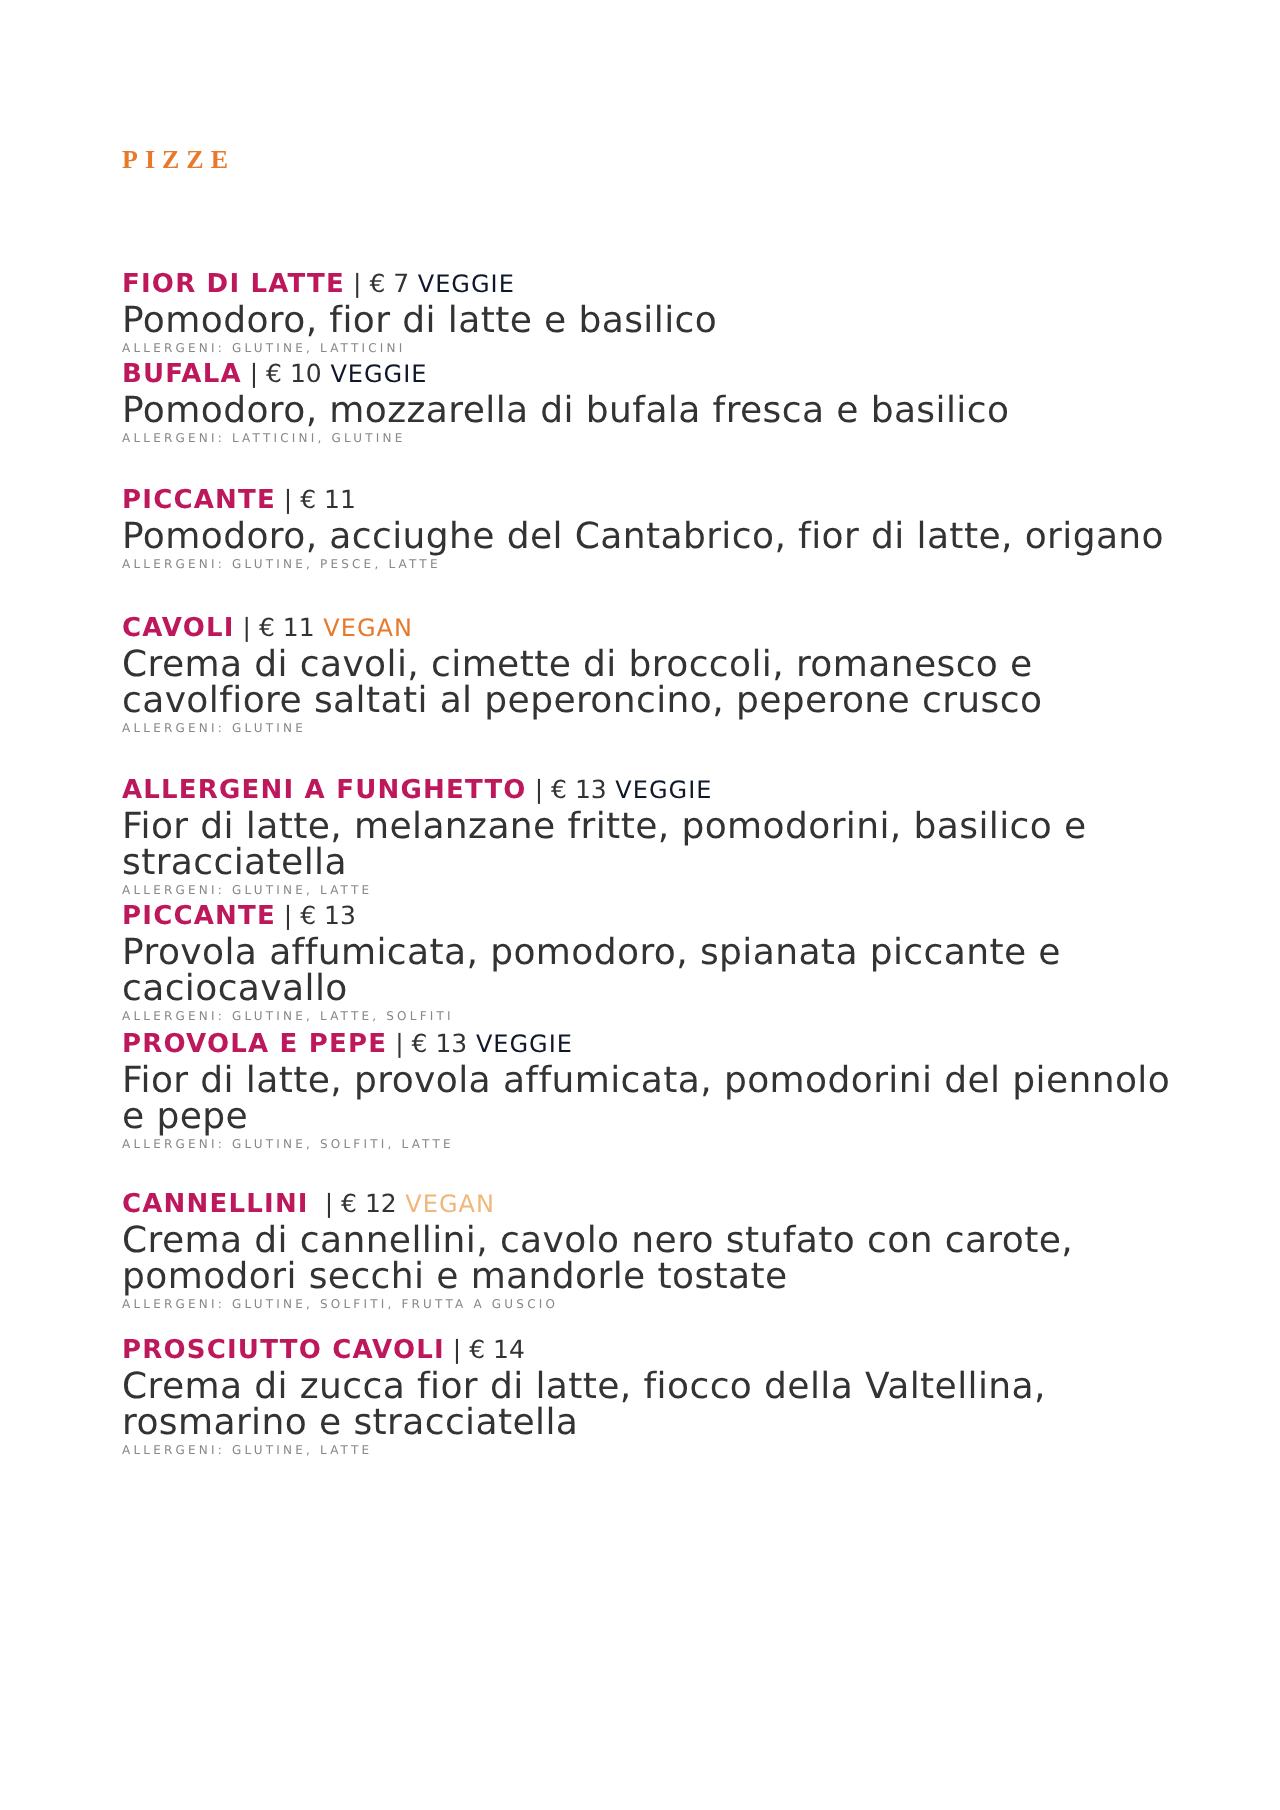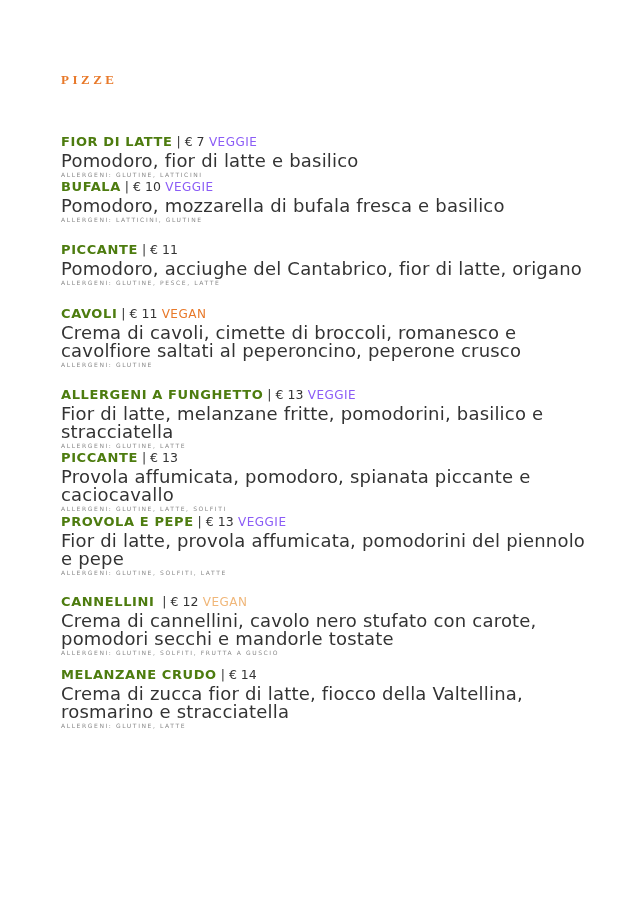--- a/index.html
+++ b/index.html
@@ -3,24 +3,24 @@
   <meta charset="utf-8">
   <style>
     html, body { margin: 0; padding: 0; background: #ffffff; }
     body { width: 640px; height: 905px; position: relative; overflow: hidden;
            font-family: "DejaVu Sans", sans-serif; color: #2a2a2a; }
     .page { position: absolute; left: 61px; top: 0; width: 540px; }
     .section-title { position: absolute; top: 72px; left: 0; font-size: 13px; font-weight: bold;
                      letter-spacing: 3.5px; color: #e8792a; font-family: Liberation Serif, serif; }
     .item { position: absolute; left: 0; width: 540px; }
     .item-head { font-size: 13px; line-height: 17px; white-space: nowrap; color: #222; }
-    .name { font-weight: bold; letter-spacing: 0.6px; color: #4d7c0f; }
+    .name { font-weight: bold; letter-spacing: 0.6px; color: #be185d; }
     .sep, .price { font-weight: normal; color: #333; font-size: 12.5px; }
     .tag { font-size: 12px; letter-spacing: 0.5px; }
-    .tag.veggie { color: #8b5cf6; }
+    .tag.veggie { color: #0f172a; }
     .tag.vegan { color: #e8792a; }
     .tag.vegan-light { color: #f0b77a; }
     .desc { font-size: 18px; line-height: 18px; color: #333; letter-spacing: 0.2px; margin-top: 1px; }
     .allergens { font-size: 6px; letter-spacing: 1.6px; color: #888; margin-top: 1px; line-height: 8px; }
   </style>
 </head>
 <body>
 
 <div class="page">
   <div class="section-title">PIZZE</div>
@@ -76,19 +76,19 @@
   </div>
       <div class="item" style="top: 593px;">
     <div class="item-head">
       <span class="name">CANNELLINI</span><span class="sep">&nbsp;&nbsp;|&nbsp;</span><span class="price">€ 12</span><span class="tag vegan-light">&nbsp;VEGAN</span>
     </div>
     <div class="desc">Crema di cannellini, cavolo nero stufato con carote, pomodori secchi e mandorle tostate</div>
     <div class="allergens">ALLERGENI: GLUTINE, SOLFITI, FRUTTA A GUSCIO</div>
   </div>
       <div class="item" style="top: 666px;">
     <div class="item-head">
-      <span class="name">MELANZANE CRUDO</span><span class="sep">&nbsp;|&nbsp;</span><span class="price">€ 14</span><span class="tag"></span>
+      <span class="name">PROSCIUTTO CAVOLI</span><span class="sep">&nbsp;|&nbsp;</span><span class="price">€ 14</span><span class="tag"></span>
     </div>
     <div class="desc">Crema di zucca fior di latte, fiocco della Valtellina, rosmarino e stracciatella</div>
     <div class="allergens">ALLERGENI: GLUTINE, LATTE</div>
   </div>
     </div>
 </div>
 
 </body></html>

